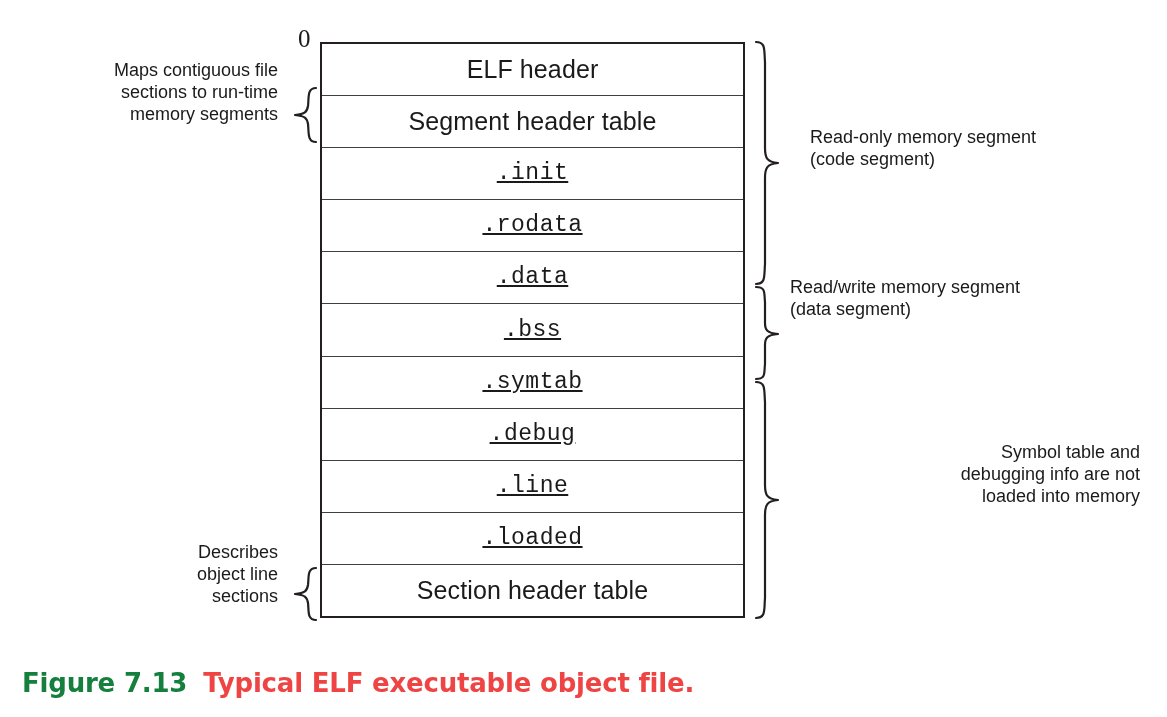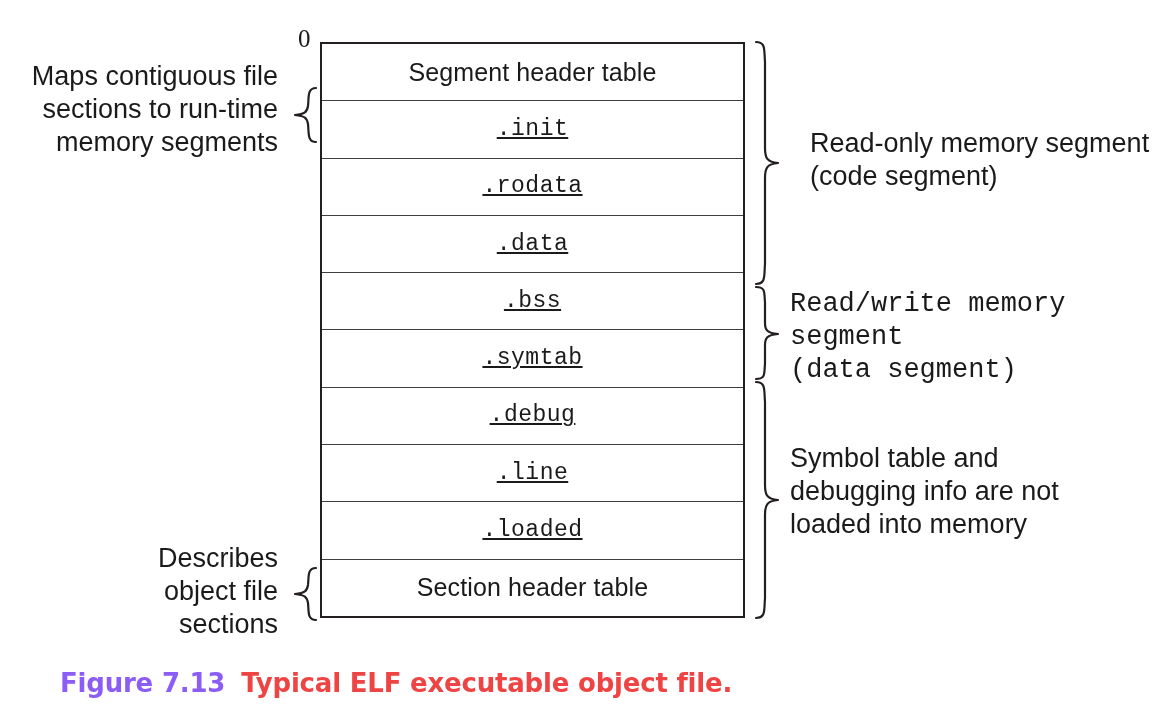--- a/index.html
+++ b/index.html
@@ -80,48 +80,47 @@
     stroke: #231f20;
     stroke-width: 2.2;
     stroke-linecap: round;
     stroke-linejoin: round;
   }
 
   
   .annotation {
     position: absolute;
     font-family: "Liberation Sans", sans-serif;
-    font-size: 27px;
+    font-size: 18px;
     line-height: 1.22;
     color: #1a1a1a;
     white-space: pre-line;
   }
   .annotation.left  { text-align: right; }
   .annotation.right { text-align: left; }
 
   #note-maps     { left: 10px;  top: 60px;  width: 268px; }
   #note-describes{ left: 40px;  top: 542px; width: 238px; }
   #note-readonly { left: 810px; top: 127px; width: 375px; }
-  #note-readwrite{ left: 790px; top: 288px; width: 375px; font-family: Liberation Mono, monospace; }
-  #note-symbols  { left: 790px; top: 442px; width: 350px; }
+  #note-readwrite{ left: 790px; top: 277px; width: 375px; }
+  #note-symbols  { left: 790px; top: 442px; width: 350px; text-align: right; }
 
   
   #caption {
     position: absolute;
     left: 22px;
     top: 668px;
     font-family: "DejaVu Sans", sans-serif;
     font-size: 26px;
     font-weight: bold;
     letter-spacing: -0.2px;
     white-space: nowrap;
   }
   #caption-number {
-    color: #8b5cf6;
-    margin-left: 38px;
+    color: #15803d;
   }
   #caption-title {
     color: #ef4444;
     margin-left: 16px;
   }
 </style>
 </head>
 <body>
 
 <div id="figure">
@@ -134,25 +133,28 @@
 
   <svg class="brace-svg" style="left:292px; top:566px;" width="26" height="56">
     <path class="brace-path" d="M 24 2 C 15 2, 17 11, 16 19 C 15 25, 13 27, 3 28 C 13 29, 15 31, 16 37 C 17 45, 15 54, 24 54"></path>
   </svg>
 
   <div class="annotation left" id="note-maps">Maps contiguous file
 sections to run-time
 memory segments</div>
 
   <div class="annotation left" id="note-describes">Describes
-object file
+object line
 sections</div>
 
   <div id="section-table">
 
+    <div class="section-row sans">
+      <span class="row-label">ELF header</span>
+    </div>
     <div class="section-row sans">
       <span class="row-label">Segment header table</span>
     </div>
     <div class="section-row mono">
       <span class="row-label">.init</span>
     </div>
     <div class="section-row mono">
       <span class="row-label">.rodata</span>
     </div>
     <div class="section-row mono">

